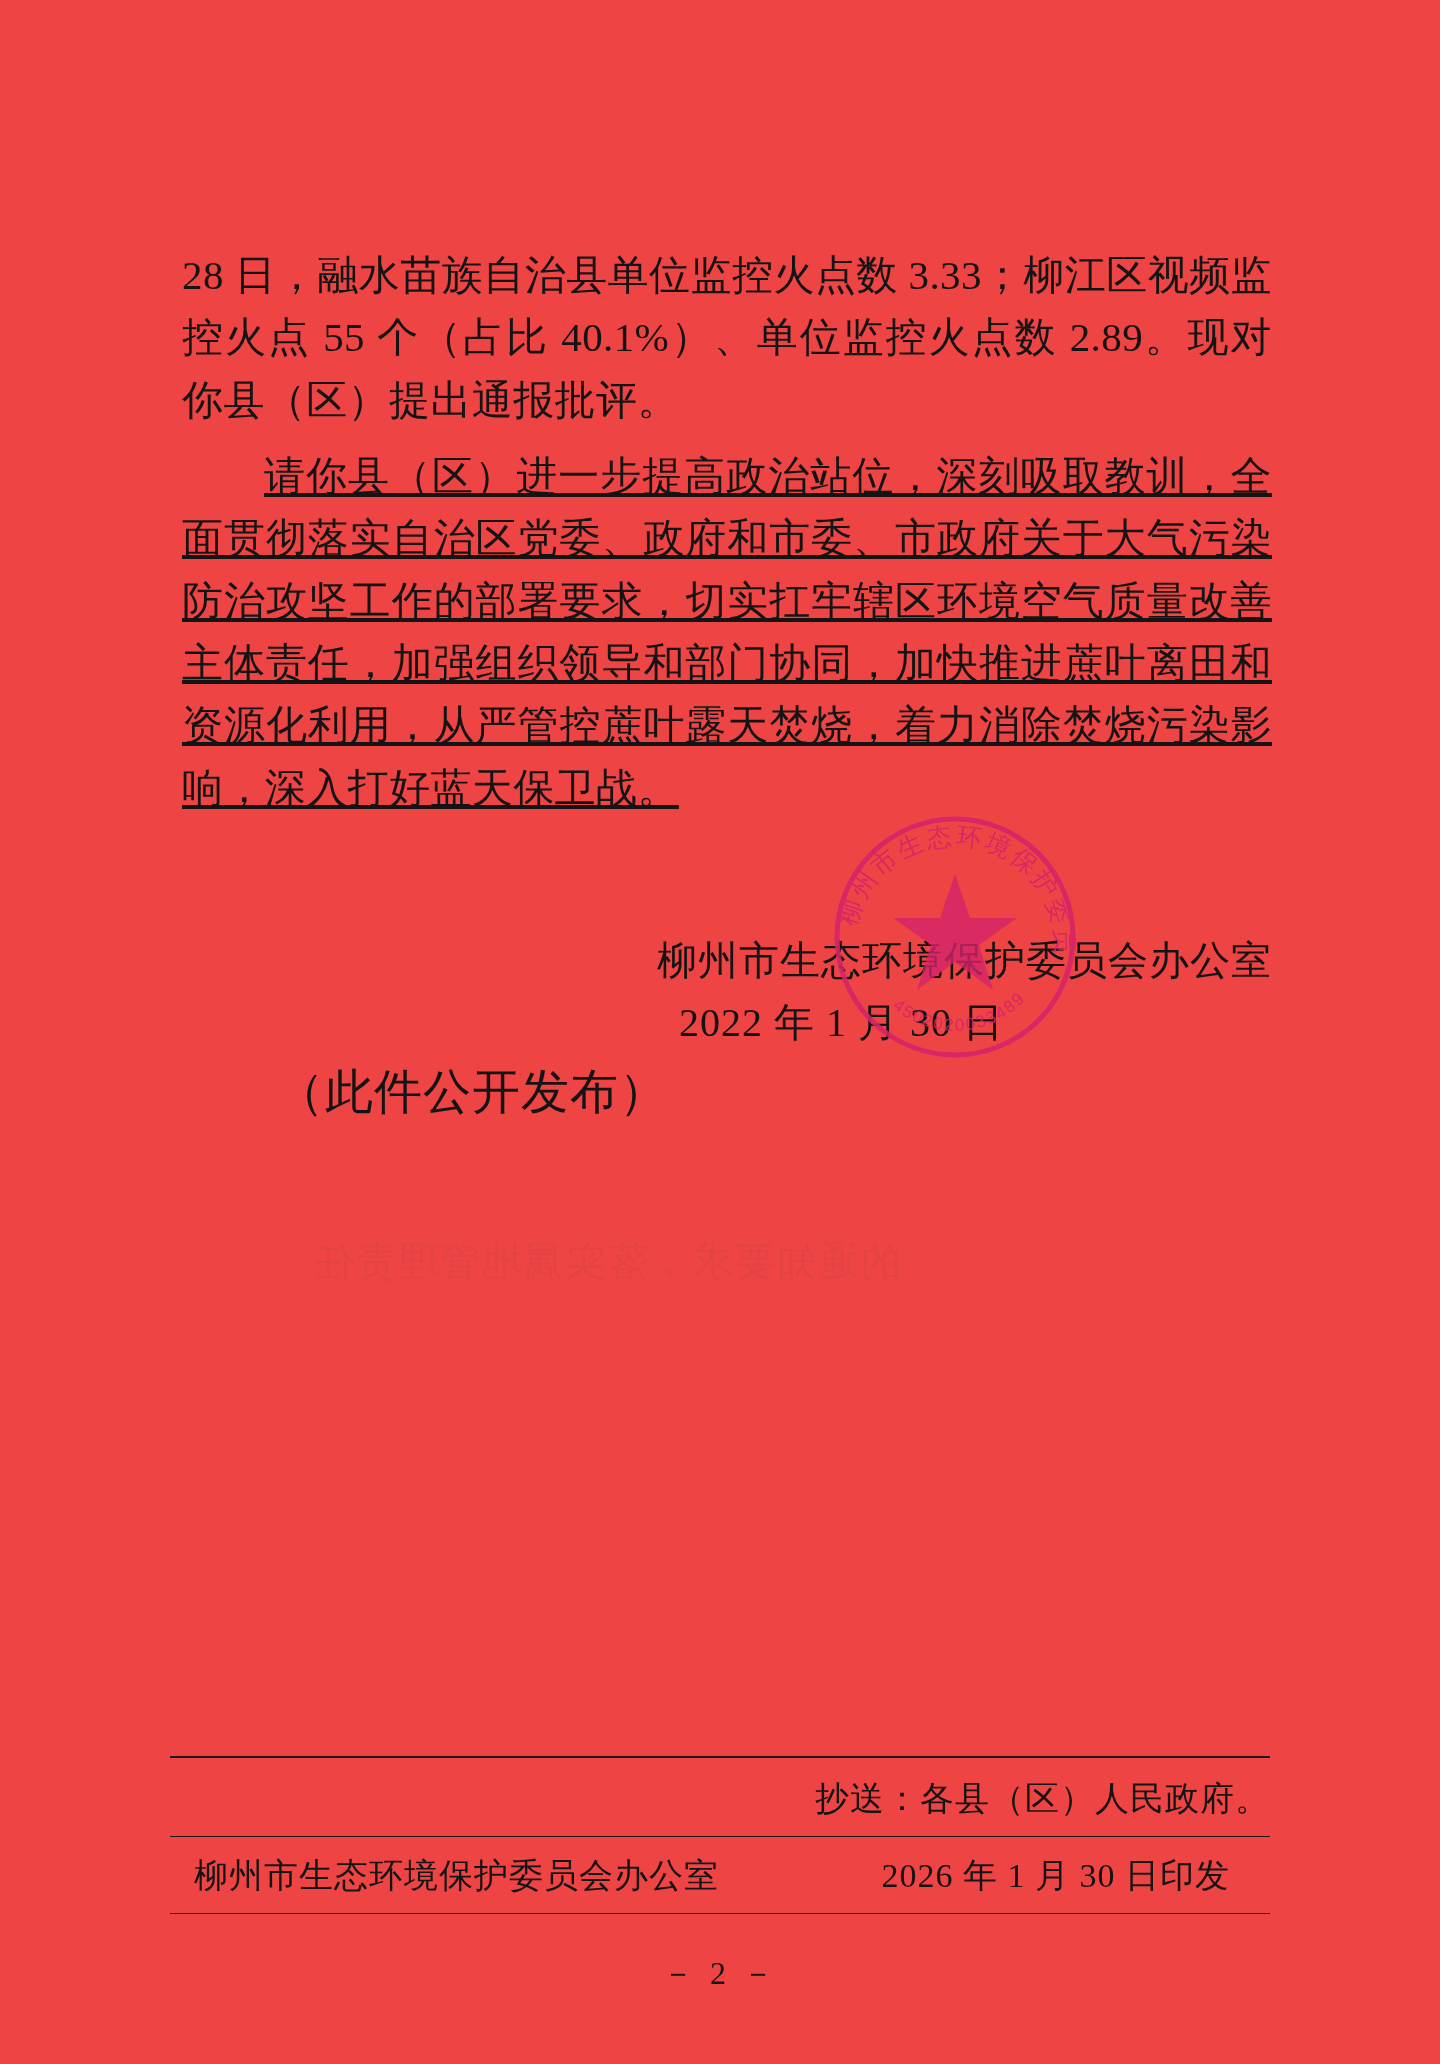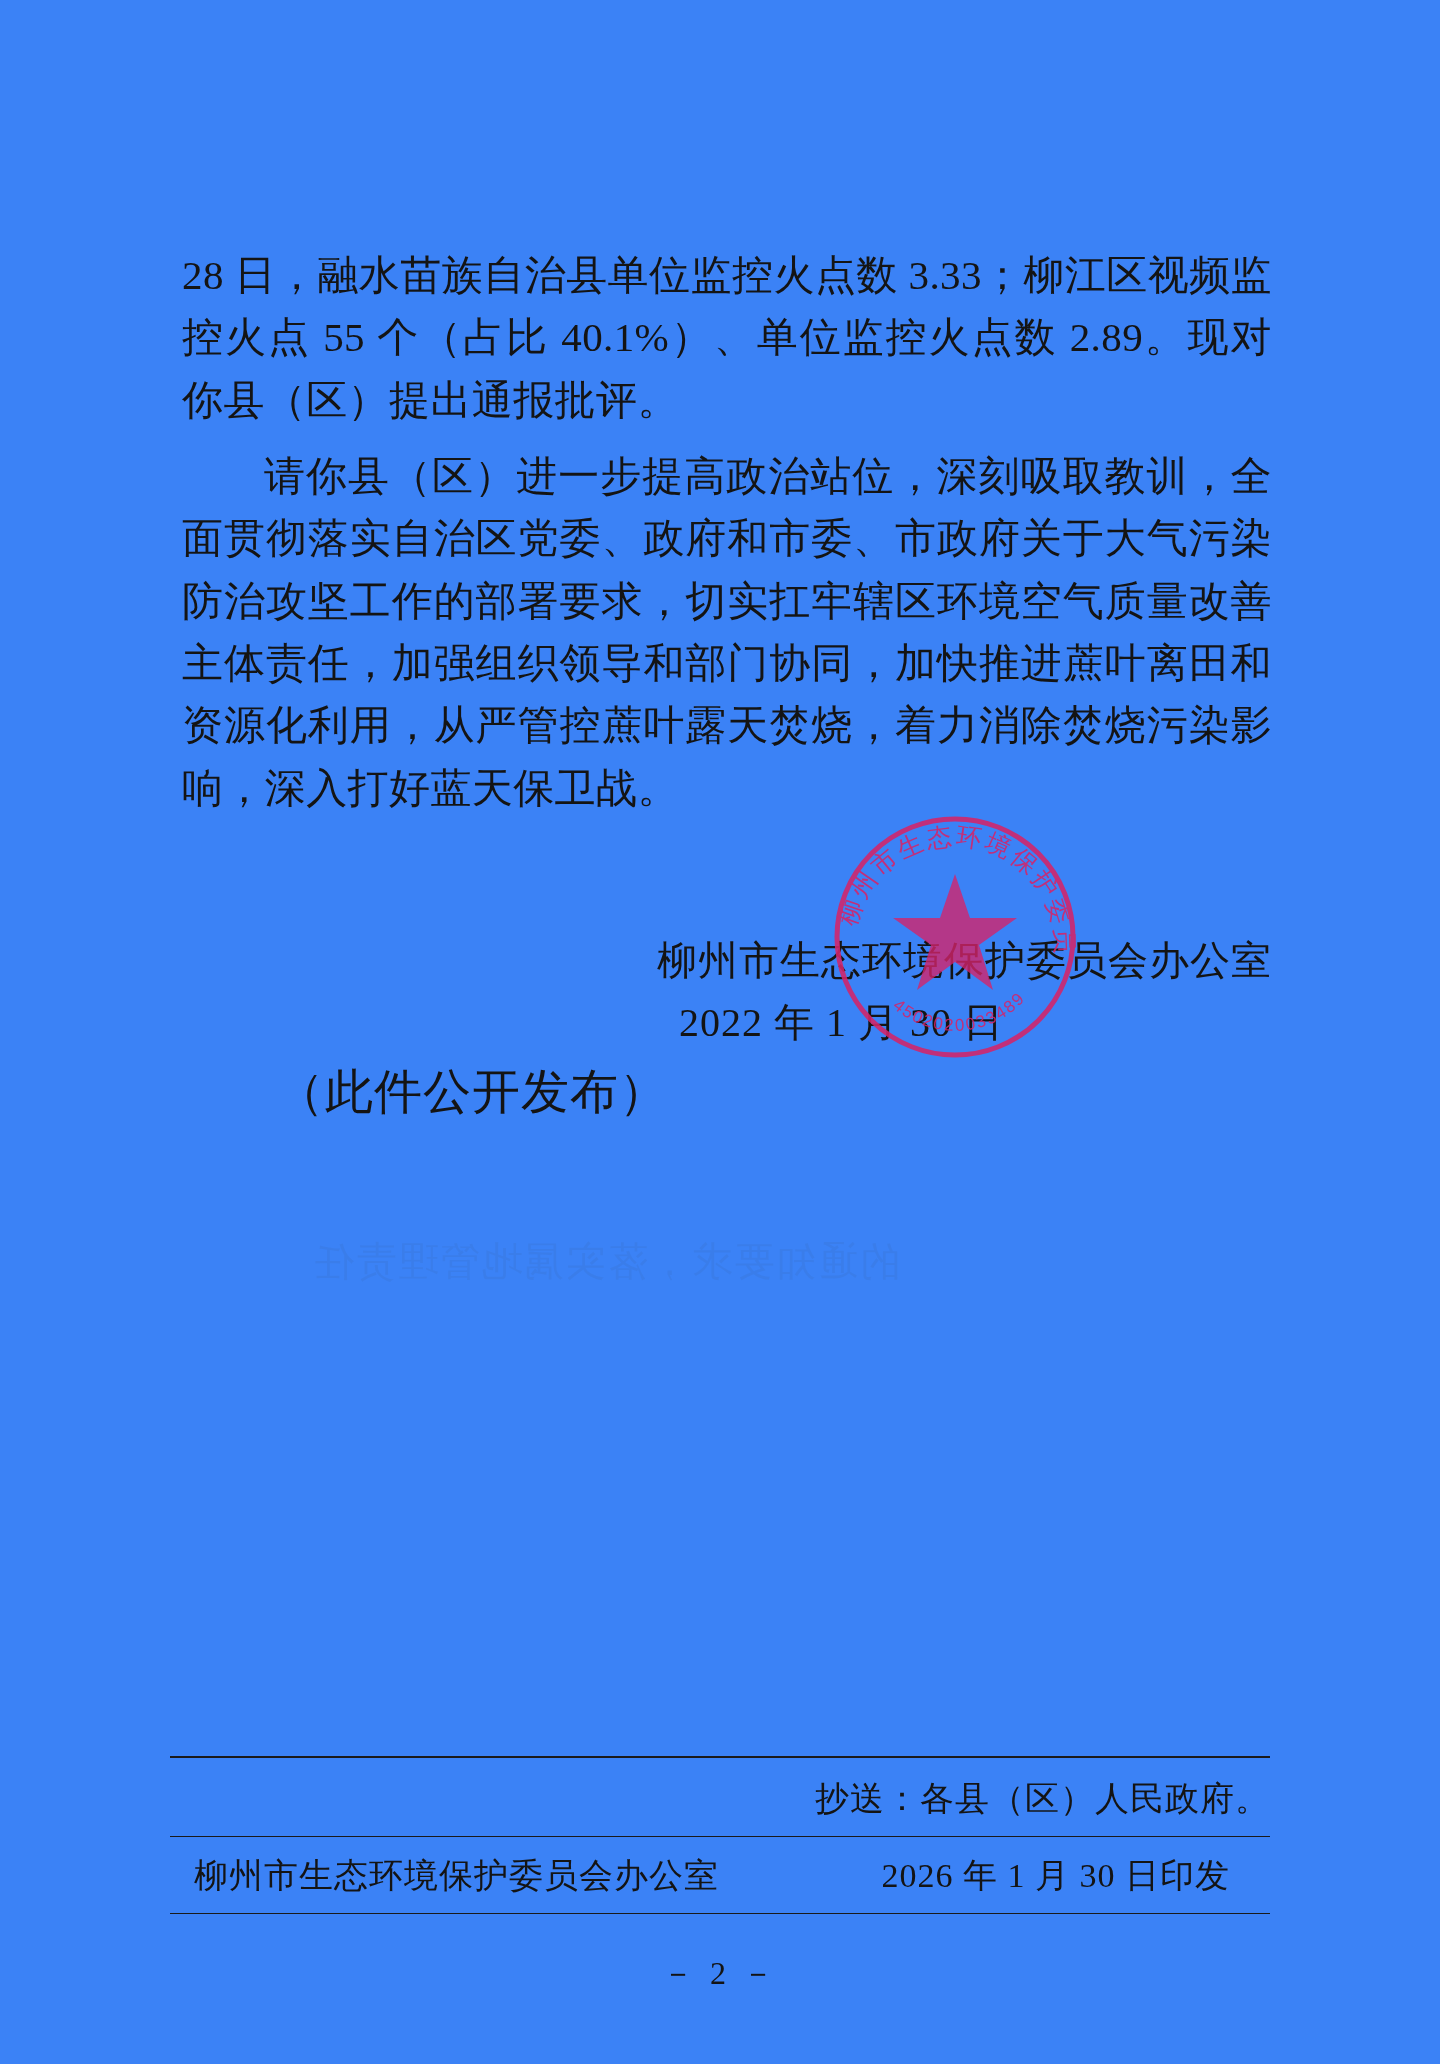--- a/index.html
+++ b/index.html
@@ -13,21 +13,21 @@
     height: 2064px;
     position: relative;
     font-family: "Liberation Serif", "DejaVu Serif", serif;
     color: #1a1a1a;
     overflow: hidden;
   }
 
   .page {
     position: absolute;
     inset: 0;
-    background: #3b82f6;
+    background: #ef4444;
   }
 
   
   .doc-body {
     position: absolute;
     left: 182px;
     top: 244px;
     width: 1090px;
   }
 
@@ -36,20 +36,21 @@
     line-height: 1.52;
     letter-spacing: 0.4px;
     text-align: justify;
     text-justify: inter-ideograph;
     margin: 0 0 4px 0;
     color: #141414;
   }
   .para.indent {
     text-indent: 82px;
     margin-top: 14px;
+    text-decoration: underline;
   }
 
   
   .signature {
     position: absolute;
     right: 168px;
     top: 930px;
     text-align: left;
     font-size: 40px;
     line-height: 1.55;

